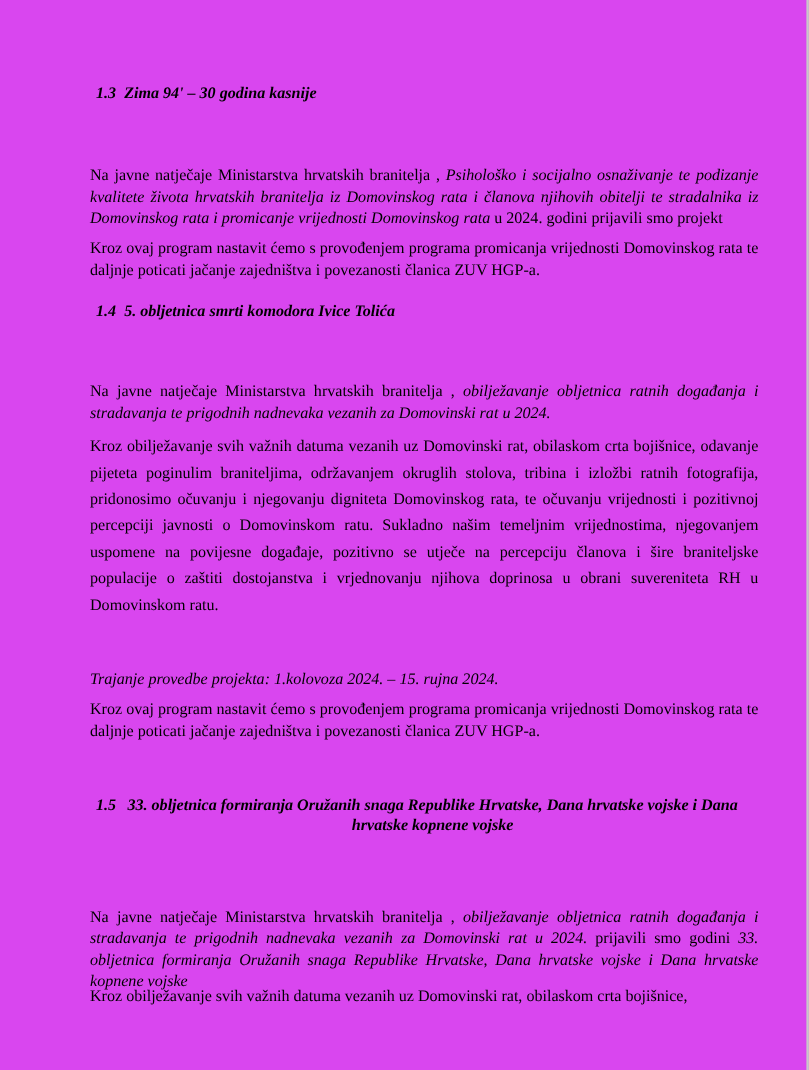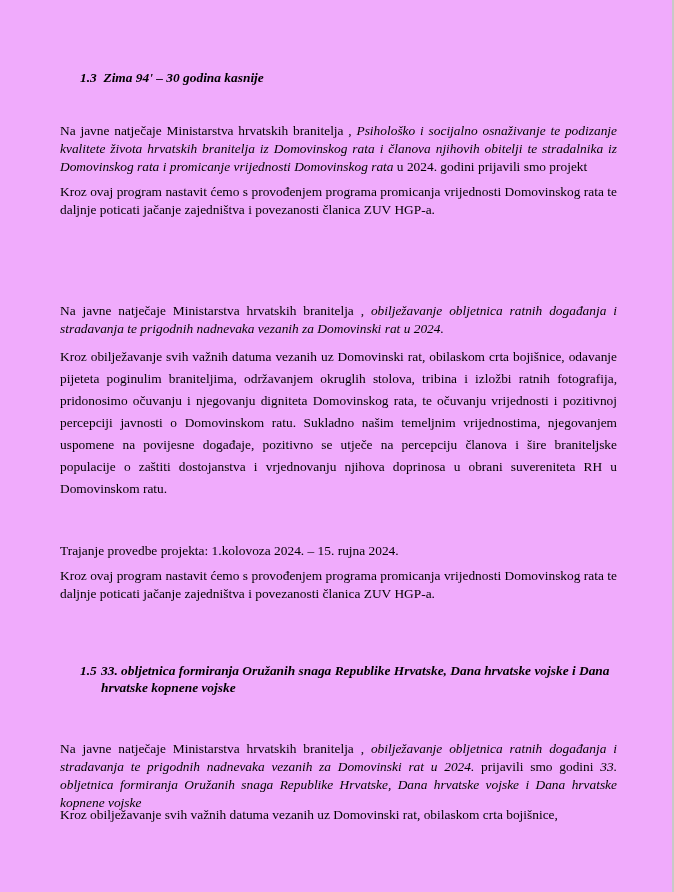--- a/index.html
+++ b/index.html
@@ -2,24 +2,24 @@
 <html><head>
   <meta charset="utf-8">
   <style>
     html, body { margin: 0; padding: 0; background: #ffffff; }
     body {
       width: 674px; height: 892px; position: relative; overflow: hidden;
       font-family: "Liberation Serif", serif; color: #000;
     }
     .page {
       position: absolute; left: 0; top: 0; width: 672px; height: 892px;
-      background: #f0abfc; border-right: 2px solid #c8c8c8;
+      background: #d946ef; border-right: 2px solid #c8c8c8;
     }
     .h { position: absolute; font-style: italic; font-weight: bold; font-size: 13.4px; }
-    p { margin: 0; font-size: 13.4px; line-height: 18px; position: absolute; left: 60px; width: 557px; }
+    p { margin: 15px; font-size: 13.4px; line-height: 18px; position: absolute; left: 60px; width: 557px; }
     .j { text-align: justify; text-align-last: left; }
     em { font-style: italic; }
   </style>
 </head>
 <body>
 
 <div class="page">
 
   <div class="h" style="left:80px; top:70px;">
     <span>1.3</span>&nbsp;
@@ -27,39 +27,43 @@
   </div>
 
   <p class="j" style="top:122px;">
     <span>Na javne  natječaje Ministarstva  hrvatskih branitelja , </span><em>Psihološko i socijalno osnaživanje te podizanje kvalitete života hrvatskih branitelja iz Domovinskog rata i članova njihovih obitelji te stradalnika iz Domovinskog rata i promicanje vrijednosti Domovinskog rata</em><span> u 2024. godini prijavili smo projekt</span>
   </p>
 
   <p class="j" style="top:183px;">
     <span>Kroz ovaj program nastavit ćemo s provođenjem programa promicanja vrijednosti Domovinskog rata te daljnje poticati jačanje zajedništva i povezanosti članica ZUV HGP-a.</span>
   </p>
 
+  <div class="h" style="left:80px; top:251px;">
+    <span>1.4</span>&nbsp;
+    <span>5. obljetnica smrti komodora Ivice Tolića</span>
+  </div>
 
   <p class="j" style="top:302px;">
     <span>Na javne  natječaje Ministarstva  hrvatskih branitelja , </span><em>obilježavanje obljetnica ratnih događanja i stradavanja te prigodnih nadnevaka vezanih za Domovinski rat u 2024.</em>
   </p>
 
   <p class="j" style="top:346px; line-height:22px;">
     <span>Kroz obilježavanje svih važnih datuma vezanih uz Domovinski rat, obilaskom crta bojišnice, odavanje pijeteta poginulim braniteljima, održavanjem okruglih stolova, tribina i izložbi ratnih fotografija, pridonosimo očuvanju i njegovanju digniteta Domovinskog rata, te očuvanju vrijednosti i pozitivnoj percepciji javnosti o Domovinskom ratu. Sukladno našim temeljnim vrijednostima, njegovanjem uspomene na povijesne događaje, pozitivno se utječe na percepciju članova i šire braniteljske populacije o zaštiti dostojanstva i vrjednovanju njihova doprinosa u obrani suvereniteta RH u Domovinskom ratu.</span>
   </p>
 
 
-  <p style="top:542px;">
+  <p style="top:542px;font-style:italic;">
     <span>Trajanje provedbe projekta: 1.kolovoza 2024. – 15. rujna 2024.</span>
   </p>
 
   <p class="j" style="top:567px;">
     <span>Kroz ovaj program nastavit ćemo s provođenjem programa promicanja vrijednosti Domovinskog rata te daljnje poticati jačanje zajedništva i povezanosti članica ZUV HGP-a.</span>
   </p>
 
-  <div class="h" style="left:80px; top:662px; width:540px; line-height:17px;">
+  <div class="h" style="left:80px; top:662px; width:540px; line-height:17px;text-align:center;">
     <span style="position:absolute; left:0; top:0;">1.5</span>
     <div style="margin-left:21px;">33. obljetnica formiranja Oružanih snaga Republike Hrvatske, Dana hrvatske vojske i Dana hrvatske kopnene vojske</div>
   </div>
 
   <p class="j" style="top:740px;">
     <span>Na javne  natječaje Ministarstva  hrvatskih branitelja , </span><em>obilježavanje obljetnica ratnih događanja i stradavanja te prigodnih nadnevaka vezanih za Domovinski rat u 2024.</em><span> prijavili smo godini </span><em>33. obljetnica formiranja Oružanih snaga Republike Hrvatske, Dana hrvatske vojske i Dana hrvatske kopnene vojske</em>
   </p>
 
   <p style="top:806px;">
     <span>Kroz obilježavanje svih važnih datuma vezanih uz Domovinski rat, obilaskom crta bojišnice,</span>

